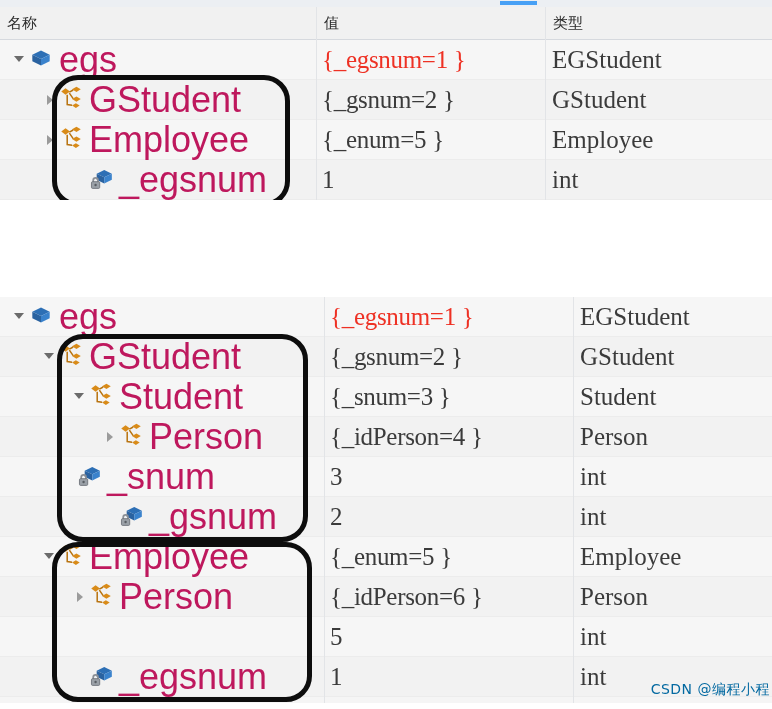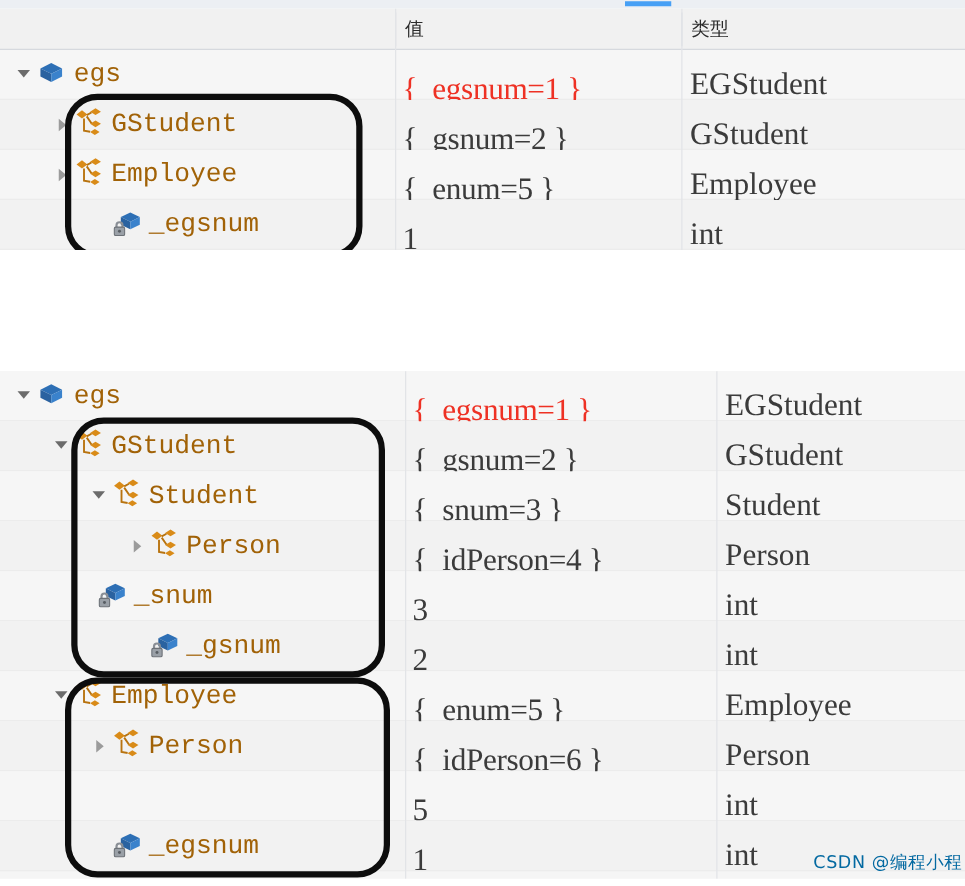--- a/index.html
+++ b/index.html
@@ -48,27 +48,27 @@
     border-bottom: 1px solid #ececec;
     background: #f6f6f6;
   }
   .row.alt { background: #f2f2f2; }
 
   .cell-name {
     position: absolute; left: 0; top: 0; width: 316px; height: 40px;
     display: flex; align-items: center;
   }
   .cell-value {
-    position: absolute; top: 12px; height: 40px;
+    position: absolute; top: 0; height: 40px;
     display: flex; align-items: center;
     font-size: 25px; color: #3b3b3b; letter-spacing: -0.3px;
     white-space: nowrap;
   }
   .cell-type {
-    position: absolute; top: 8px; height: 40px;
+    position: absolute; top: 0; height: 40px;
     display: flex; align-items: center;
     font-size: 25px; color: #3b3b3b; white-space: nowrap;
   }
   .val-red { color: #ee3124; }
 
   #panel-top .cell-value { left: 322px; }
   #panel-top .cell-type  { left: 552px; }
   #panel-bottom .cell-value { left: 330px; }
   #panel-bottom .cell-type  { left: 580px; }
 
@@ -92,22 +92,22 @@
     border-top: 6px solid #6b6b6b;
     border-left: 5px solid transparent;
     border-right: 5px solid transparent;
   }
   .twisty.none::before { content: none; }
 
   
   .tico { flex: 0 0 auto; margin-right: 5px; display: inline-block; }
 
   .node-label {
-    font-size: 21px; color: #a16207;
-    font-family: Liberation Mono, monospace;
+    font-size: 36px; color: #be185d;
+    font-family: Liberation Sans, sans-serif;
     white-space: nowrap;
   }
 
   
   .annot {
     position: absolute; border: 5px solid #0d0d0d; border-radius: 26px;
     pointer-events: none;
   }
 
   
@@ -131,20 +131,21 @@
 <body>
 
 <div id="root">
 
   <div class="tabstrip">
     <div class="tab-active-bar"></div>
   </div>
 
   <div class="panel" id="panel-top">
     <div class="hdr">
+      <div class="hdr-cell" style="left:0;width:316px">名称</div>
       <div class="hdr-sep" style="left:316px"></div>
       <div class="hdr-cell" style="left:317px;width:228px">值</div>
       <div class="hdr-sep" style="left:545px"></div>
       <div class="hdr-cell" style="left:546px;width:226px">类型</div>
     </div>
     <div class="rows" id="rows-top">
         <div class="row">
           <div class="cell-name" style="padding-left: 12px;">
             <span class="twisty open"></span>
             <span class="tico"><svg width="26" height="26" viewBox="0 0 24 24">

